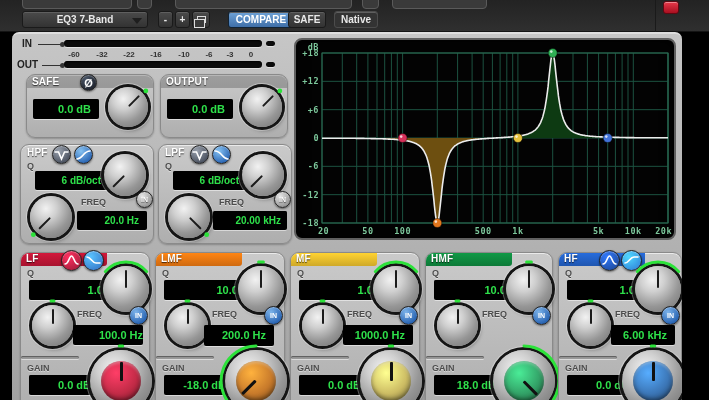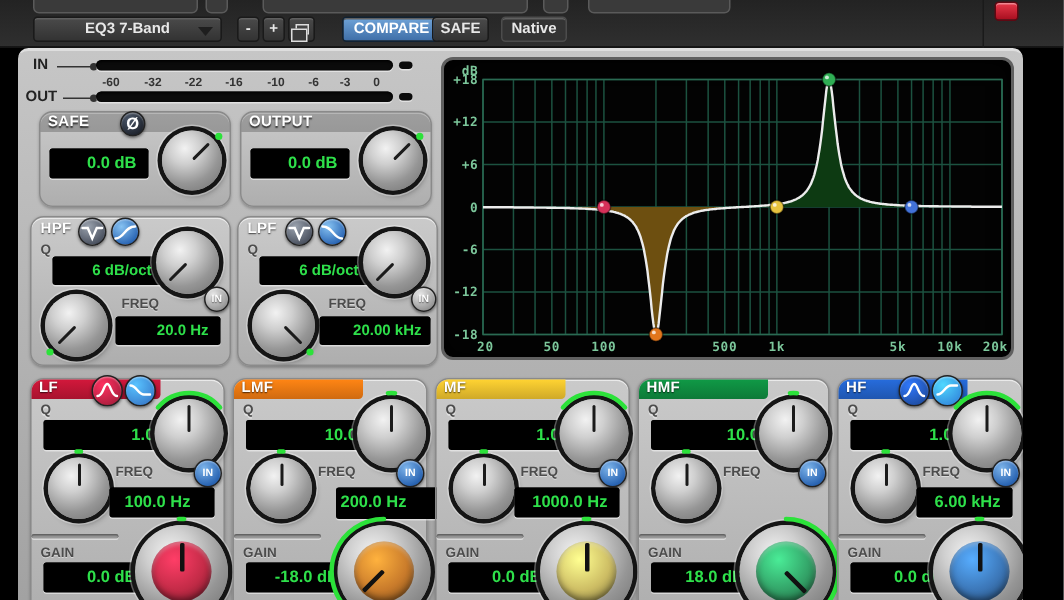--- a/index.html
+++ b/index.html
@@ -348,21 +348,21 @@
           </div>
     <span class="emboss-label bf-freqlabel" style="position:absolute;left:56px;top:56px;">FREQ</span>
     <div class="knob bf-freqknob" style="left:11px;top:52px;width:41px;height:41px;">
             <div class="rot" style="transform: rotate(0deg);">
               <div class="ptr"></div>
             </div>
             <svg width="57" height="57" class="knob-overlay" style="left: -8px; top: -8px;">
               <path d="M27.0,4.0 A24.5,24.5 0 0 1 30.0,4.0" stroke="#2ce23a" stroke-width="3" fill="none" stroke-linecap="round"></path>
             </svg>
           </div>
-    <div class="lcd bf-freqlcd" style="left: 52px; top: 72px; height: 20px; line-height: 20px; padding-right: 16px; width: 70px;">100.0 Hz</div>
+    <div class="lcd bf-freqlcd" style="left: 52px; top: 72px; height: 20px; line-height: 20px; padding-right: 0; width: 70px;">100.0 Hz</div>
     <div class="groove" style="left:0;top:103px;width:58px;"></div>
     <span class="emboss-label bf-gainlabel" style="position:absolute;left:6px;top:110px;">GAIN</span>
     <div class="lcd bf-gainlcd" style="left:8px;top:122px;width:72px;height:20px;line-height:20px;padding-right:10px;">0.0 dB</div>
     <div class="knob bf-gainknob" style="top: 97px; width: 62px; height: 62px; left: 69px;">
             <div class="cap" style="background: radial-gradient(circle at 38% 30%, rgb(255, 62, 103), rgb(195, 43, 71) 55%, rgb(117, 26, 43));"></div>
             <div class="rot" style="transform: rotate(0deg);">
               <div class="cap-ptr"></div>
             </div>
             <svg width="78" height="78" class="knob-overlay" style="left: -8px; top: -8px;">
               <path d="M37.2,4.0 A35,35 0 0 1 40.8,4.0" stroke="#2ce23a" stroke-width="3" fill="none" stroke-linecap="round"></path>
@@ -389,21 +389,21 @@
           </div>
     <span class="emboss-label bf-freqlabel" style="position:absolute;left:56px;top:56px;">FREQ</span>
     <div class="knob bf-freqknob" style="left:11px;top:52px;width:41px;height:41px;">
             <div class="rot" style="transform: rotate(0deg);">
               <div class="ptr"></div>
             </div>
             <svg width="57" height="57" class="knob-overlay" style="left: -8px; top: -8px;">
               <path d="M27.0,4.0 A24.5,24.5 0 0 1 30.0,4.0" stroke="#2ce23a" stroke-width="3" fill="none" stroke-linecap="round"></path>
             </svg>
           </div>
-    <div class="lcd bf-freqlcd" style="left: 68px; top: 72px; height: 21px; line-height: 20px; padding-right: 23px; width: 70px;">200.0 Hz</div>
+    <div class="lcd bf-freqlcd" style="left: 48px; top: 72px; height: 21px; line-height: 20px; padding-right: 8px; width: 70px;">200.0 Hz</div>
     <div class="groove" style="left:0;top:103px;width:58px;"></div>
     <span class="emboss-label bf-gainlabel" style="position:absolute;left:6px;top:110px;">GAIN</span>
     <div class="lcd bf-gainlcd" style="left:8px;top:122px;width:72px;height:20px;line-height:20px;padding-right:10px;">-18.0 dB</div>
     <div class="knob bf-gainknob" style="top: 97px; width: 62px; height: 62px; left: 69px;">
             <div class="cap" style="background: radial-gradient(circle at 38% 30%, rgb(255, 178, 62), rgb(201, 123, 43) 55%, rgb(121, 74, 26));"></div>
             <div class="rot" style="transform: rotate(-135deg);">
               <div class="cap-ptr"></div>
             </div>
             <svg width="78" height="78" class="knob-overlay" style="left: -8px; top: -8px;">
               <path d="M14.3,63.7 A35,35 0 0 1 39.0,4.0" stroke="#2ce23a" stroke-width="3" fill="none" stroke-linecap="round"></path>

